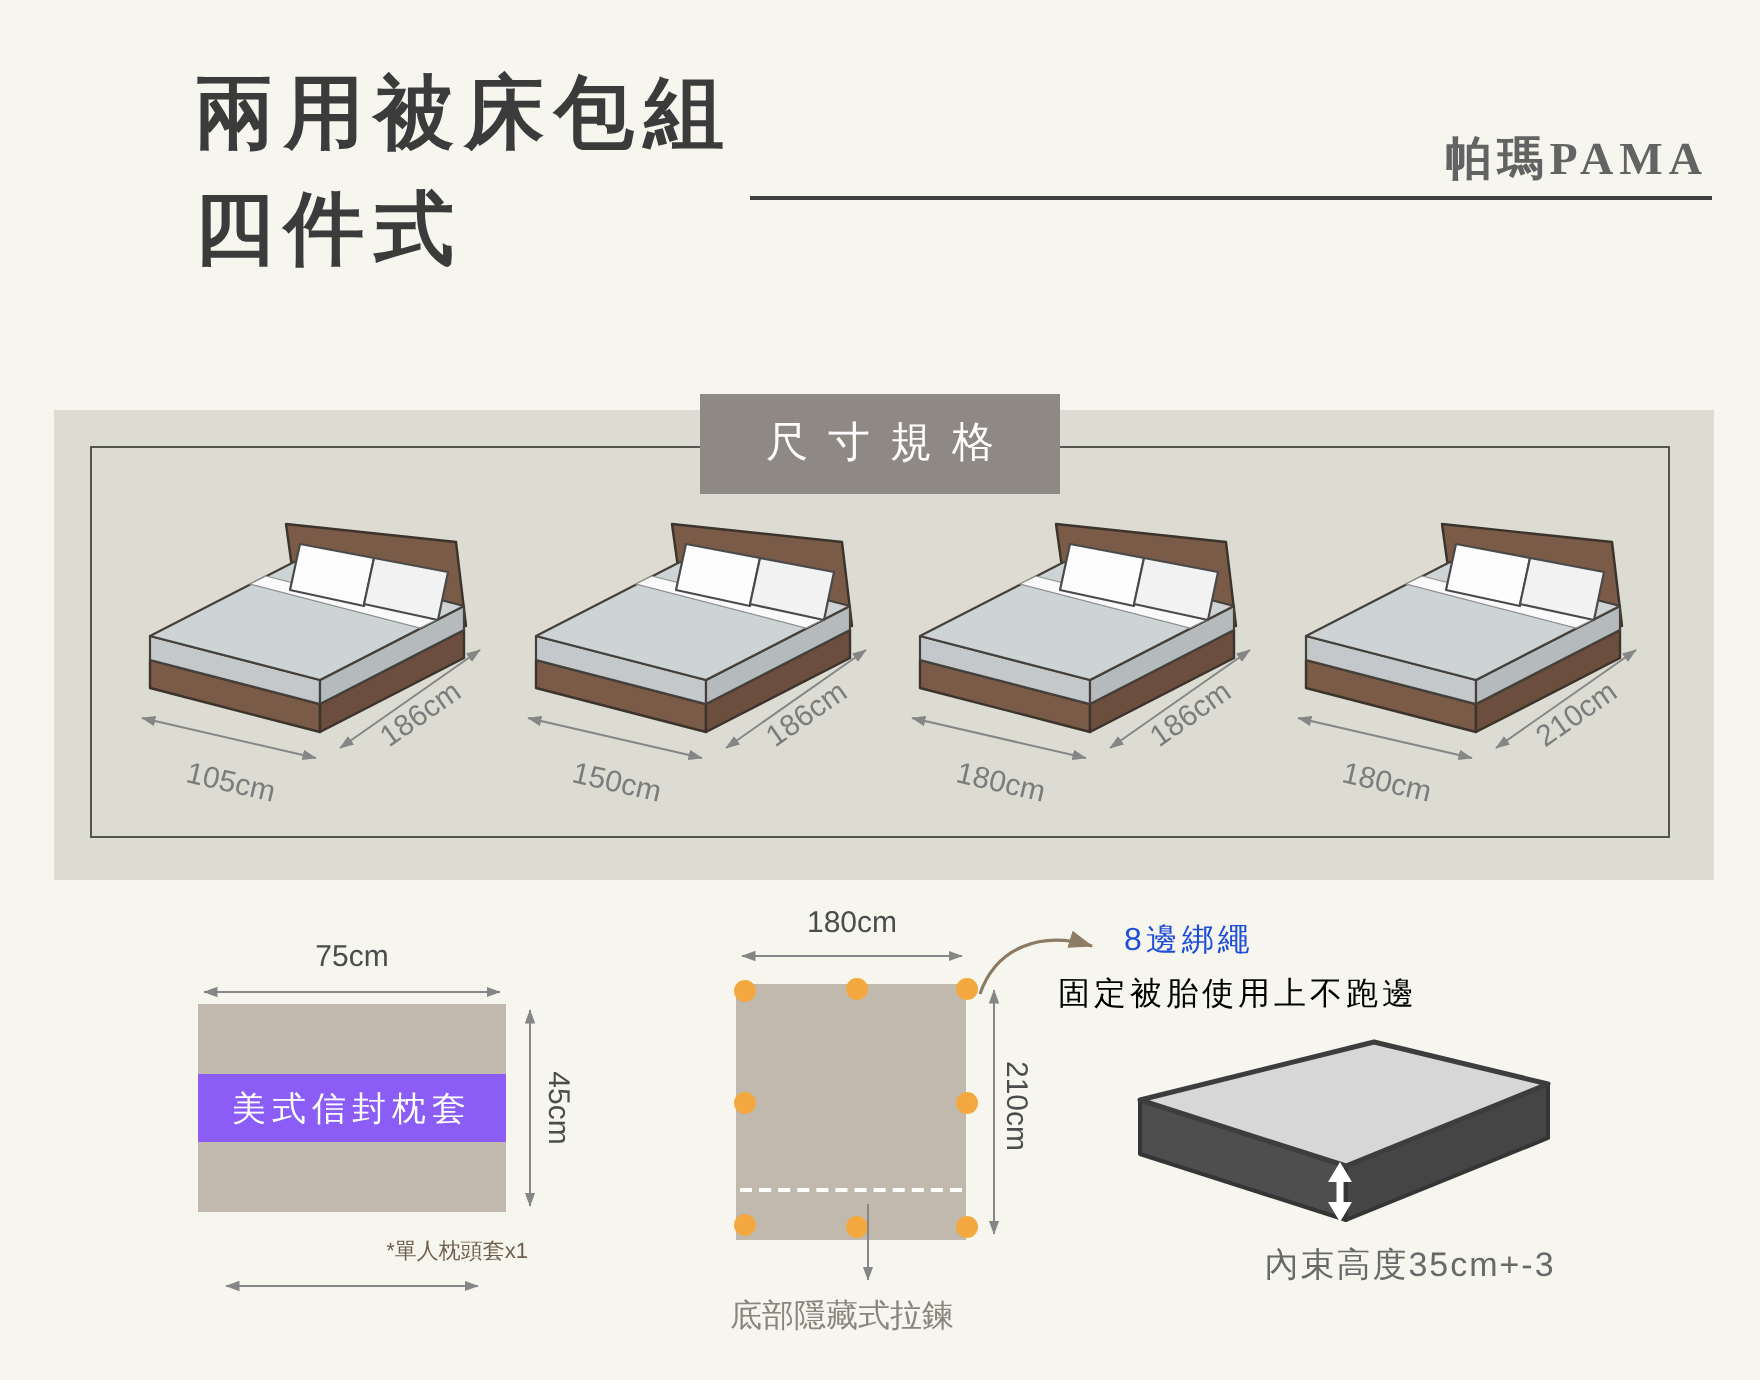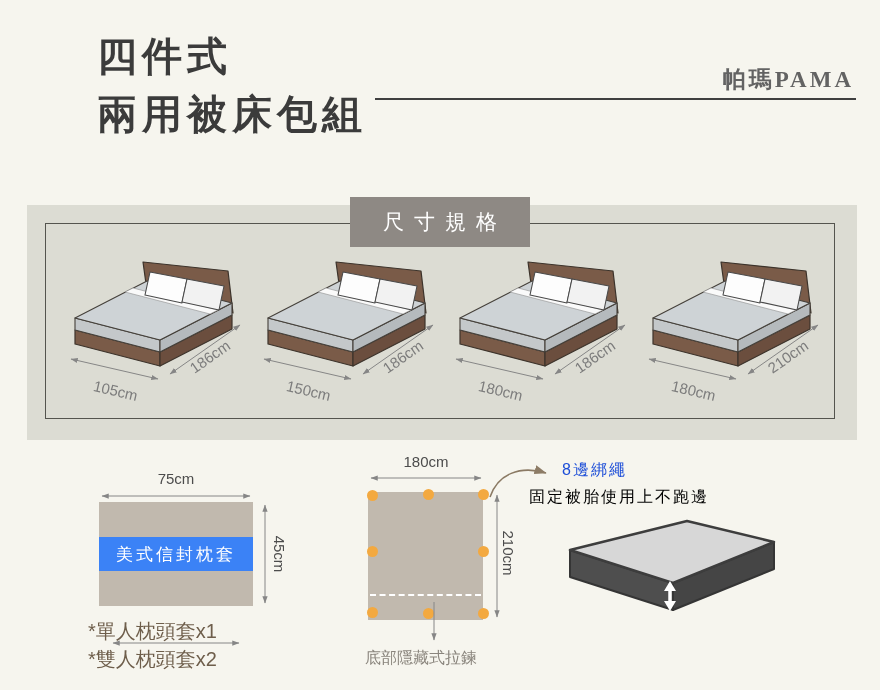--- a/index.html
+++ b/index.html
@@ -36,24 +36,24 @@
   .dim-text{fill:#7c7c7c;font-size:15px;}
   
   .pillow{left:88px;top:470px;width:215px;height:205px;}
   .quilt{left:360px;top:450px;width:340px;height:225px;}
   .mattress{left:560px;top:505px;width:300px;height:150px;}
   .dim-label{font-size:15px;color:#4c4c4c;text-align:center;}
   .vlabel{transform:translate(-50%,-50%) rotate(90deg);white-space:nowrap;
           font-size:15px;color:#4c4c4c;}
   .fabric{background:#c1b9ae;}
   .fabric-band{
-    background:#3b82f6;color:#ffffff;font-size:17px;letter-spacing:3px;
+    background:#8b5cf6;color:#ffffff;font-size:17px;letter-spacing:3px;
     display:flex;align-items:center;justify-content:center;
   }
-  .note{font-size:20px;color:#6e5e4b;text-align:left;}
+  .note{font-size:11px;color:#6e5e4b;text-align:right;}
   .gray-note{font-size:16px;color:#8a857d;text-align:left;}
   .tie-title{font-size:16px;color:#1d4ed8;white-space:nowrap;letter-spacing:2px;}
   .tie-desc{font-size:16px;color:#000000;white-space:nowrap;letter-spacing:2px;margin-left:12px;}
   .dot{width:11px;height:11px;border-radius:50%;background:#f3a940;}
   .dashed{border-top:2px dashed #ffffff;}
   .mat-label{font-size:17px;color:#696969;text-align:center;letter-spacing:1px;}
 </style>
 </head>
 <body>
 
@@ -79,22 +79,22 @@
 
       <polygon points="70,33 155,55 147,59 62,37" fill="#fafafa" stroke="#8f8f8f" stroke-width="0.6"></polygon>
 
       <polygon points="87,17 124,24 119,48 82,40" fill="#fdfdfd" stroke="#4a4a4a" stroke-width="1.1" stroke-linejoin="round"></polygon>
       <polygon points="124,24 161,31 156,55 119,47" fill="#f2f2f2" stroke="#4a4a4a" stroke-width="1.1" stroke-linejoin="round"></polygon>
     </g>
   </defs>
 </svg>
 
 <div class="abs title">
+  <div>兩用被床包組</div>
   <div>四件式</div>
-  <div>兩用被床包組</div>
 </div>
 <div class="abs brand">帕瑪PAMA</div>
 <div class="abs brand-rule"></div>
 
 <div class="abs size-band"></div>
 <div class="abs size-border"></div>
 <div class="abs size-badge">尺寸規格</div>
 
 <svg class="abs bed-svg" style="left:63px" viewBox="0 0 200 150">
   <use href="#bed-art"></use>
@@ -137,21 +137,20 @@
     <div class="abs fabric-band" style="left:0;top:35px;width:154px;height:34px">美式信封枕套</div>
   </div>
   <svg class="abs" style="left:171px;top:32px" width="12" height="104">
     <line x1="6" y1="3" x2="6" y2="101" stroke="#868686" stroke-width="1" marker-start="url(#arr)" marker-end="url(#arr)"></line>
   </svg>
   <div class="abs vlabel" style="left:191px;top:84px">45cm</div>
   <div class="abs note" style="left:0;top:148px;width:176px">*單人枕頭套x1</div>
   <svg class="abs" style="left:22px;top:168px" width="132" height="10">
     <line x1="3" y1="5" x2="129" y2="5" stroke="#868686" stroke-width="1" marker-start="url(#arr)" marker-end="url(#arr)"></line>
   </svg>
-  <div class="abs note" style="left:0;top:176px;width:176px">*雙人枕頭套x2</div>
 </div>
 
 <div class="abs quilt">
   <div class="abs dim-label" style="left:8px;top:3px;width:116px">180cm</div>
   <svg class="abs" style="left:8px;top:22px" width="116" height="12">
     <line x1="3" y1="6" x2="113" y2="6" stroke="#868686" stroke-width="1" marker-start="url(#arr)" marker-end="url(#arr)"></line>
   </svg>
   <div class="abs fabric" style="left:8px;top:42px;width:115px;height:128px">
     <div class="abs dashed" style="left:2px;top:102px;width:111px"></div>
   </div>
@@ -183,13 +182,14 @@
   <svg class="abs" style="left:0;top:0" width="230" height="112">
     <polygon points="113,78 214,37 214,64 113,105" fill="#454545" stroke="#353535" stroke-width="2" stroke-linejoin="round"></polygon>
     <polygon points="10,45 113,78 113,105 10,72" fill="#4e4e4e" stroke="#353535" stroke-width="2" stroke-linejoin="round"></polygon>
     <polygon points="10,45 127,16 214,37 113,78" fill="#d7d7d7" stroke="#3d3d3d" stroke-width="2.5" stroke-linejoin="round"></polygon>
     <g>
       <polygon points="104,86 116,86 110,76" fill="#ffffff"></polygon>
       <line x1="110" y1="84" x2="110" y2="98" stroke="#ffffff" stroke-width="3.5"></line>
       <polygon points="104,96 116,96 110,106" fill="#ffffff"></polygon>
     </g>
   </svg>
+  <div class="abs mat-label" style="left:25px;top:116px;width:240px">內束高度35cm+-3</div>
 </div>
 
 </body></html>

